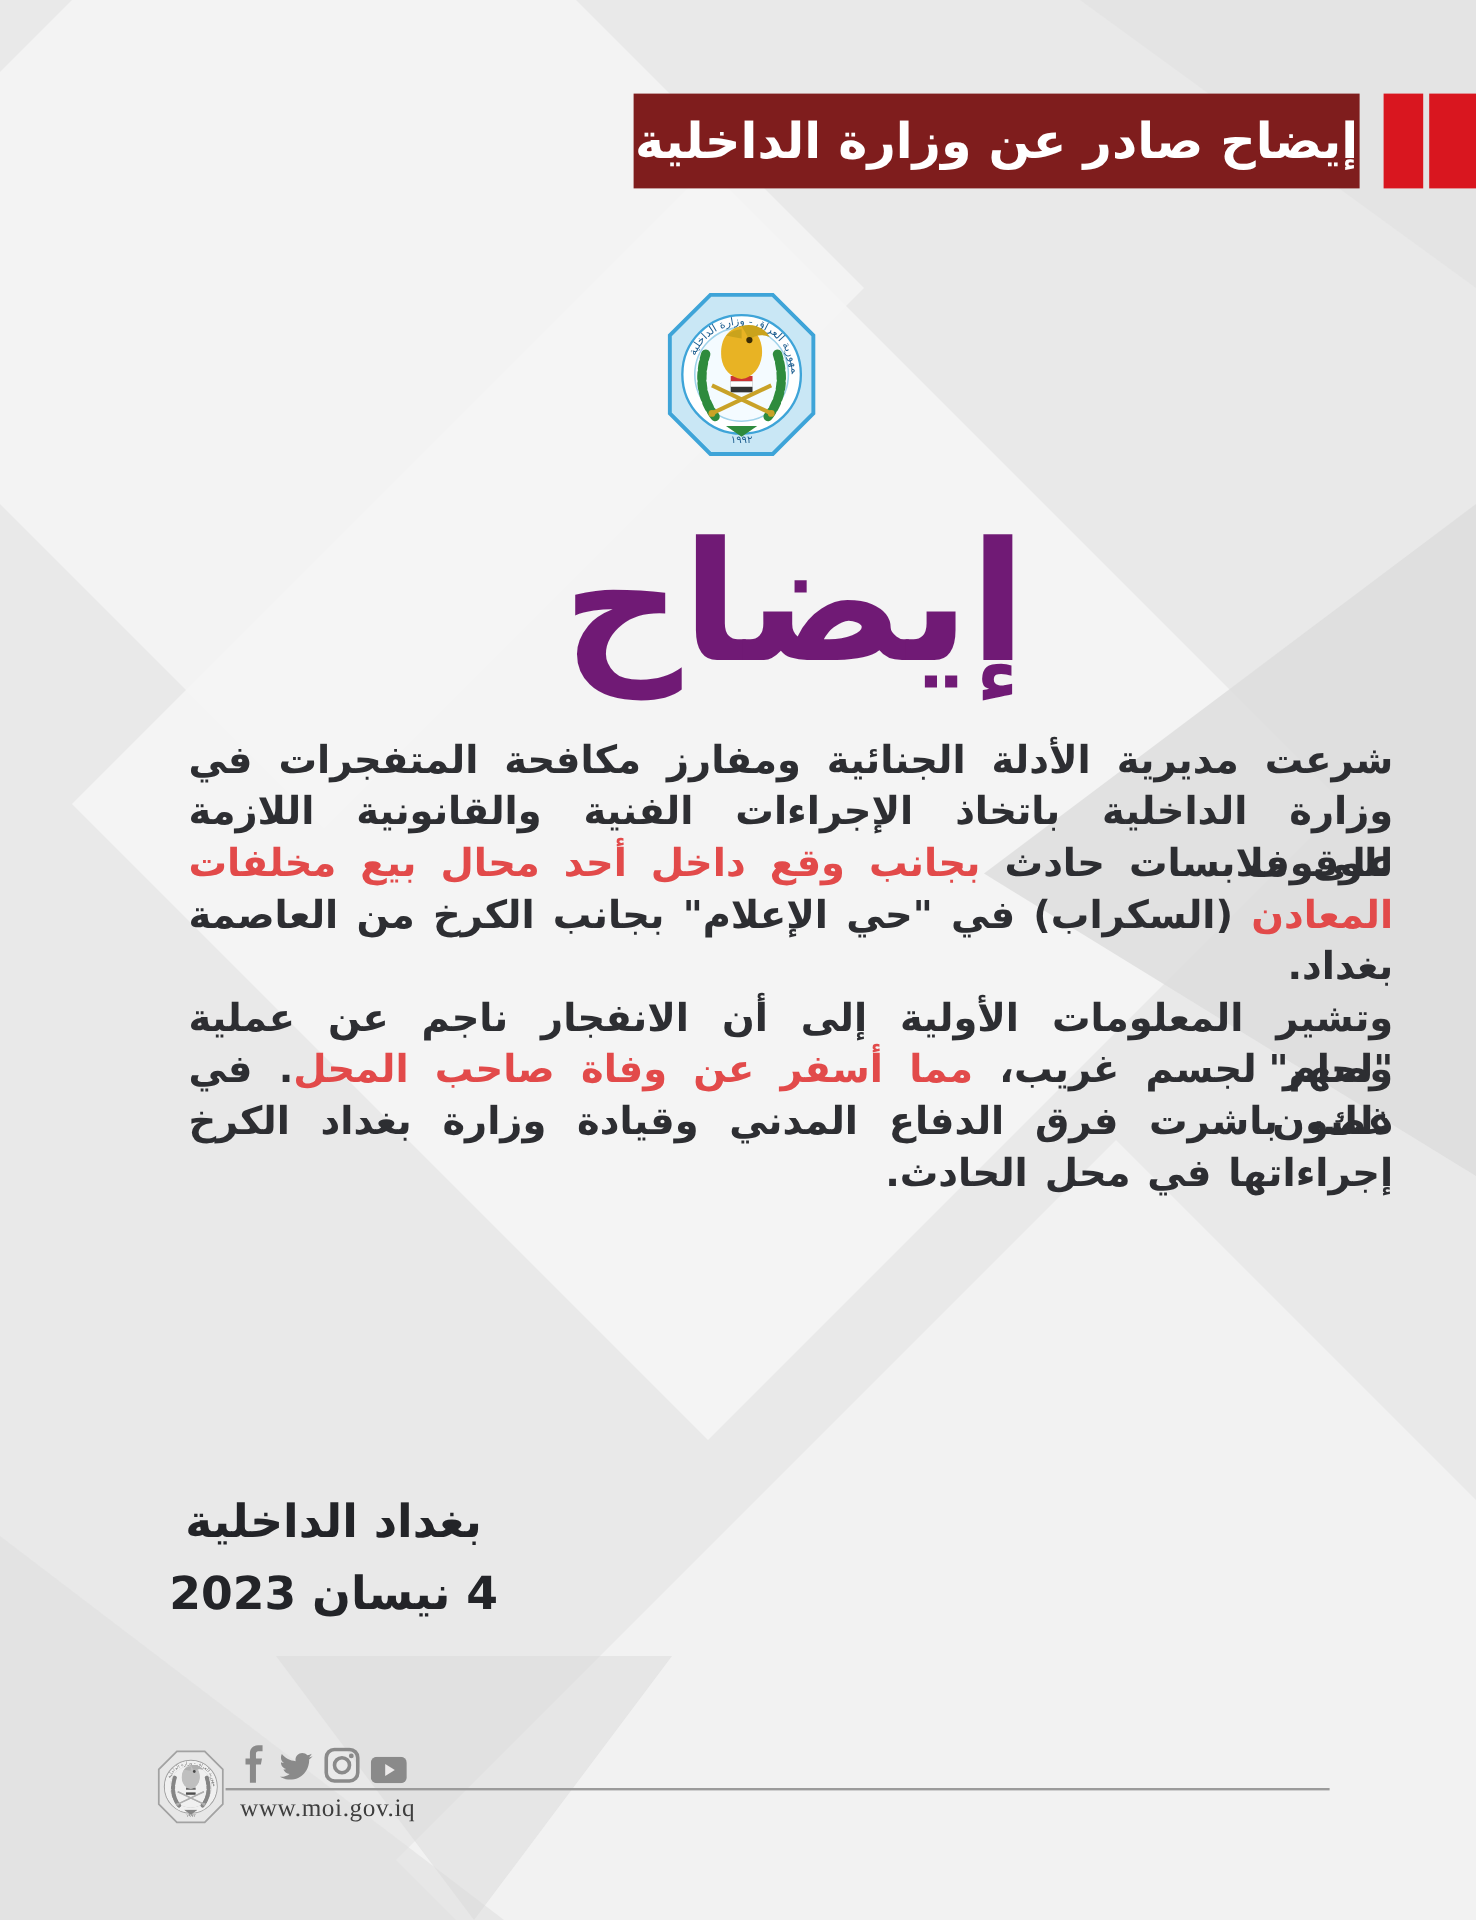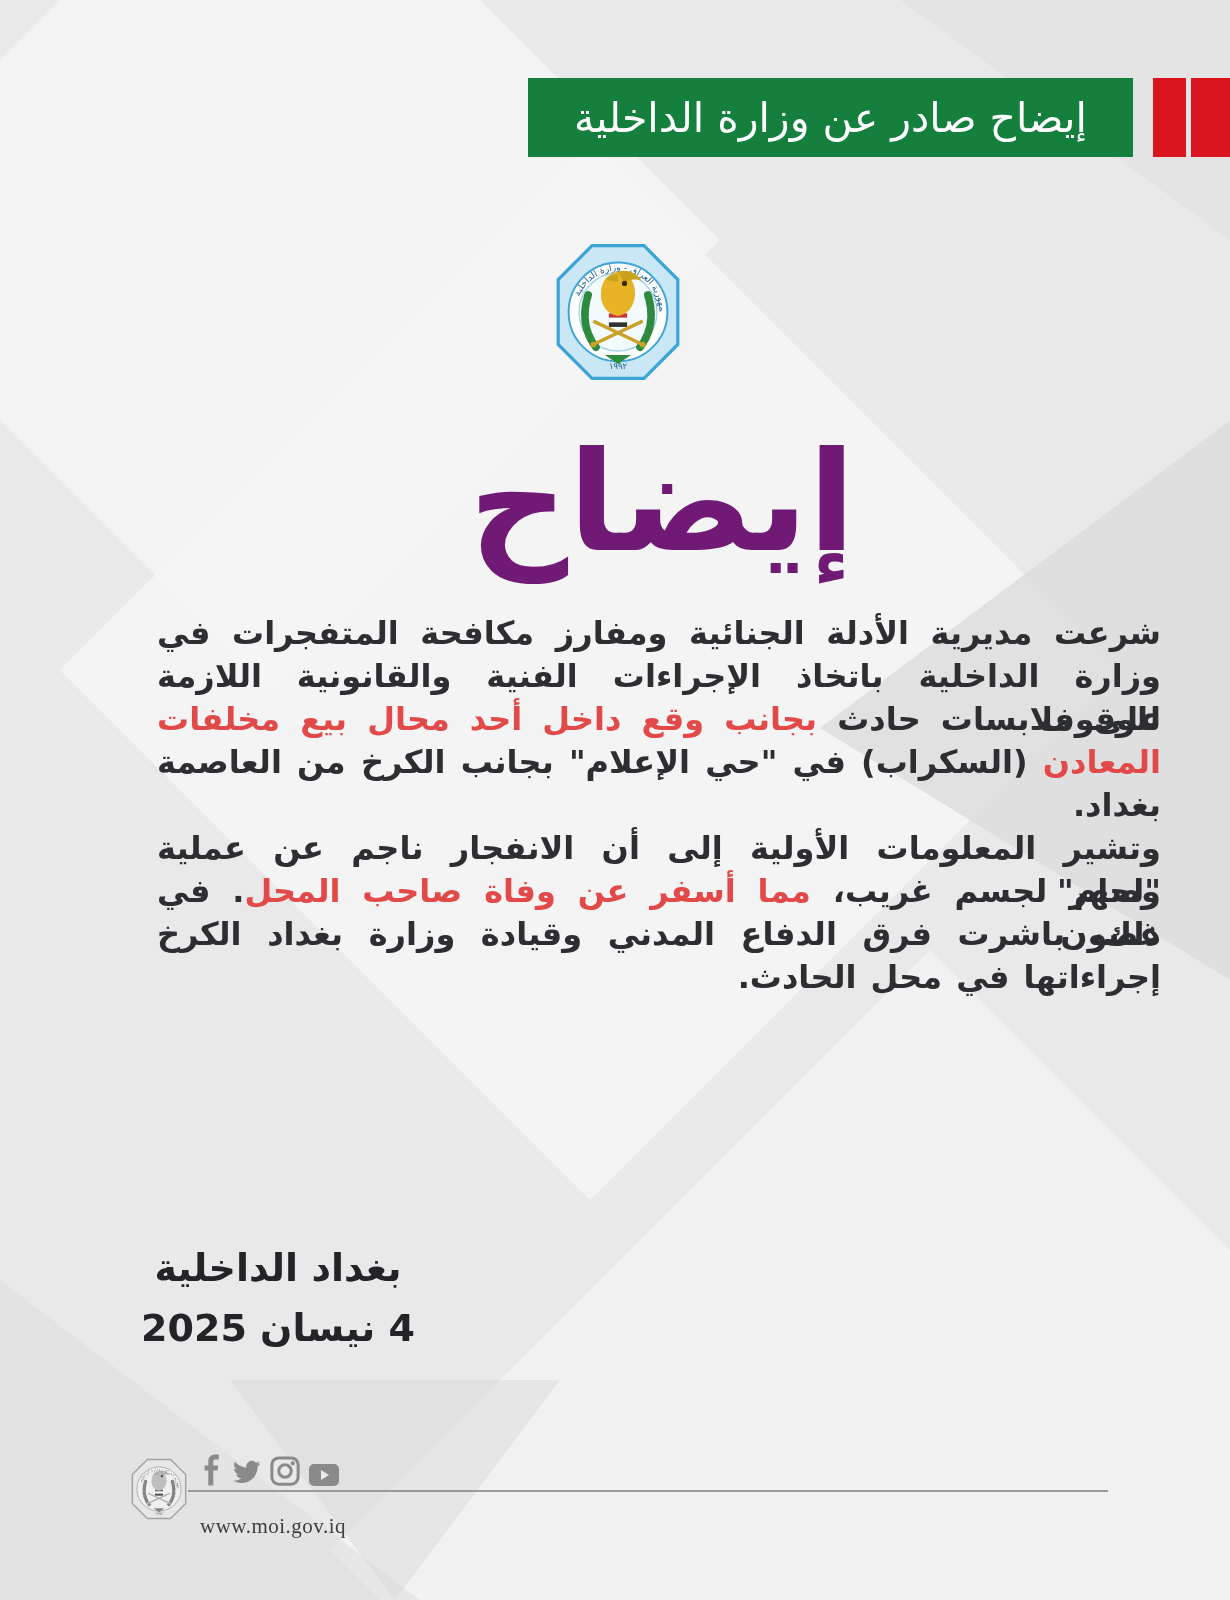--- a/index.html
+++ b/index.html
@@ -23,23 +23,23 @@
   .bg-d3{left:330px;top:950px;width:1200px;height:1200px;background:#f2f2f2;
          clip-path:polygon(50% 0,100% 50%,50% 100%,0 50%);}
   .bg-lb{left:0;top:1280px;width:420px;height:320px;background:#e0e0e0;opacity:.6;
          clip-path:polygon(0 0,100% 100%,0 100%);}
   .bg-fv{left:230px;top:1380px;width:330px;height:220px;background:#d9d9d9;opacity:.5;
          clip-path:polygon(0 0,100% 0,50% 100%);}
 
   
   .banner{
     position:absolute;left:528px;top:78px;width:605px;height:79px;
-    background:#15803d;color:#ffffff;
+    background:#7f1d1d;color:#ffffff;
     display:flex;align-items:center;justify-content:center;
-    direction:rtl;font-weight:normal;font-size:41px;
+    direction:rtl;font-weight:bold;font-size:41px;
   }
   .accent-bar{position:absolute;top:78px;height:79px;background:#d9161f;}
   .accent-bar.b1{left:1153px;width:33px;}
   .accent-bar.b2{left:1191px;width:39px;}
 
   
   .emblem-main{position:absolute;left:553px;top:240px;width:130px;height:144px;}
   .emblem-footer{position:absolute;left:130px;top:1456px;width:58px;height:66px;
                  filter:grayscale(1) brightness(1.08) contrast(.9);opacity:.9;}
 
@@ -74,21 +74,21 @@
     font-weight:bold;font-size:38px;line-height:60px;
   }
 
   
   .footer-line{position:absolute;left:188px;top:1490px;width:920px;height:2px;background:#9b9b9b;}
   .social-row{position:absolute;left:200px;top:1452px;display:flex;align-items:flex-end;gap:9px;height:34px;}
   .social-row svg{display:block;}
   .site-url{
     position:absolute;left:200px;top:1494px;
     font-family:"Liberation Serif","DejaVu Serif",serif;
-    font-size:21px;color:#3e3e3e;letter-spacing:.5px;margin-top:20px;
+    font-size:21px;color:#3e3e3e;letter-spacing:.5px;
   }
 </style>
 </head>
 <body>
 
 <div class="page">
 
   <div class="bg bg-d1"></div>
   <div class="bg bg-tr"></div>
   <div class="bg bg-d2"></div>
@@ -149,21 +149,21 @@
     <div class="bline"><span class="seg-red">المعادن</span><span> (السكراب) في "حي الإعلام" بجانب الكرخ من العاصمة</span></div>
     <div class="bline last"><span>بغداد.</span></div>
     <div class="bline"><span>وتشير المعلومات الأولية إلى أن الانفجار ناجم عن عملية "لحام"</span></div>
     <div class="bline"><span>وصهر لجسم غريب، </span><span class="seg-red">مما أسفر عن وفاة صاحب المحل</span><span>. في غضون</span></div>
     <div class="bline"><span>ذلك، باشرت فرق الدفاع المدني وقيادة وزارة بغداد الكرخ</span></div>
     <div class="bline last"><span>إجراءاتها في محل الحادث.</span></div>
   </div>
 
   <div class="signature">
     <div>بغداد الداخلية</div>
-    <div>4 نيسان 2025</div>
+    <div>4 نيسان 2023</div>
   </div>
 
   <div class="footer-line"></div>
 
   <svg class="emblem-footer" viewBox="0 0 100 110">
     <use href="#moi-emblem"></use>
   </svg>
 
   <div class="social-row">
     <svg width="22" height="32" viewBox="0 0 24 34">

